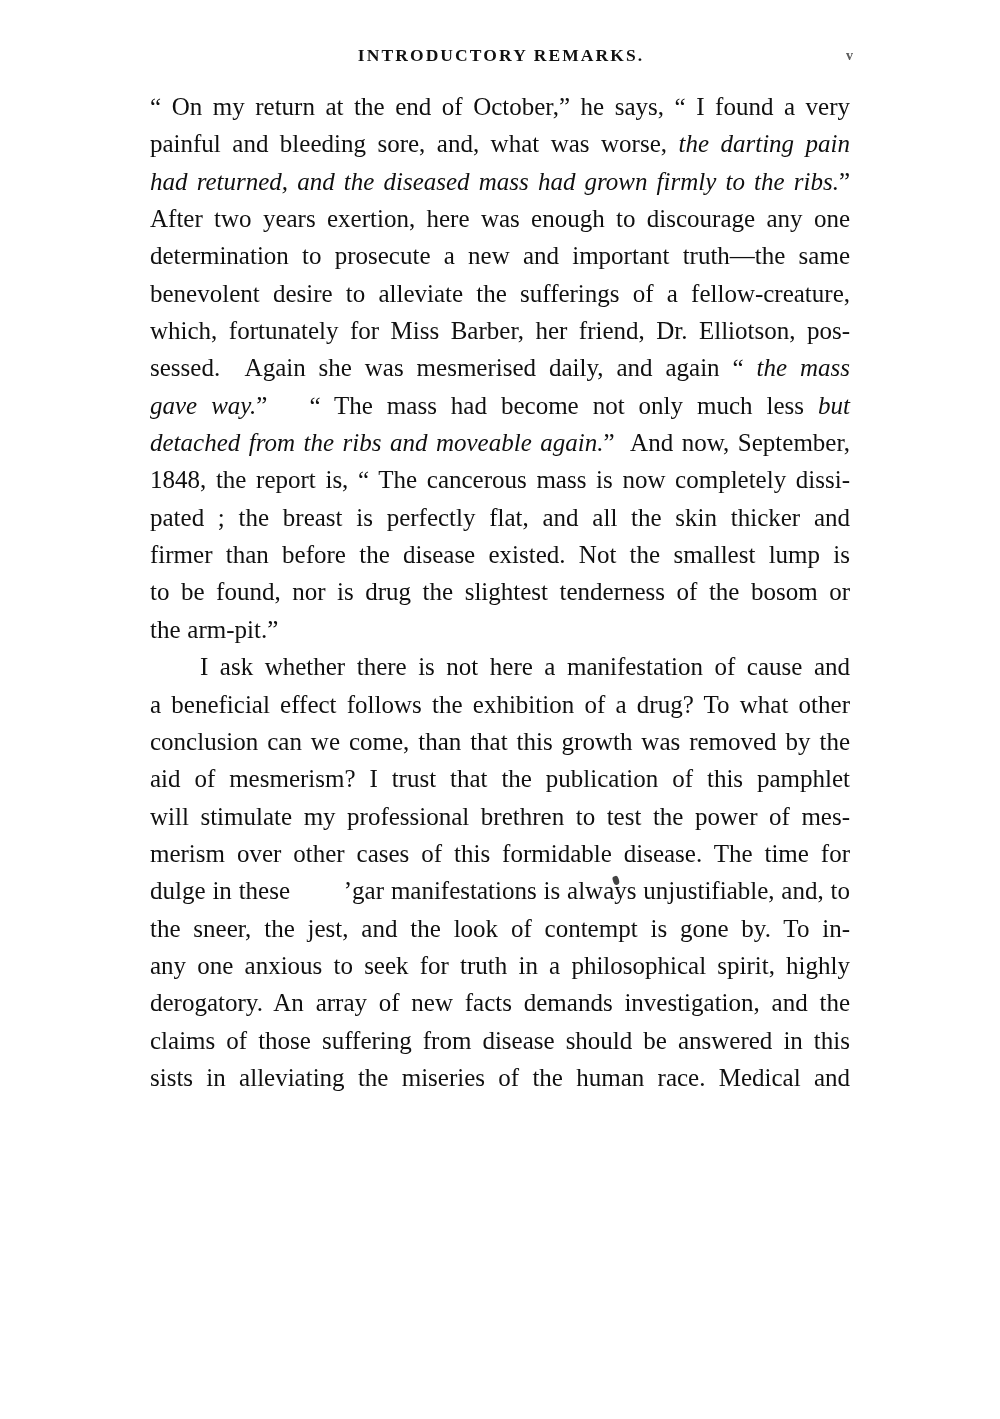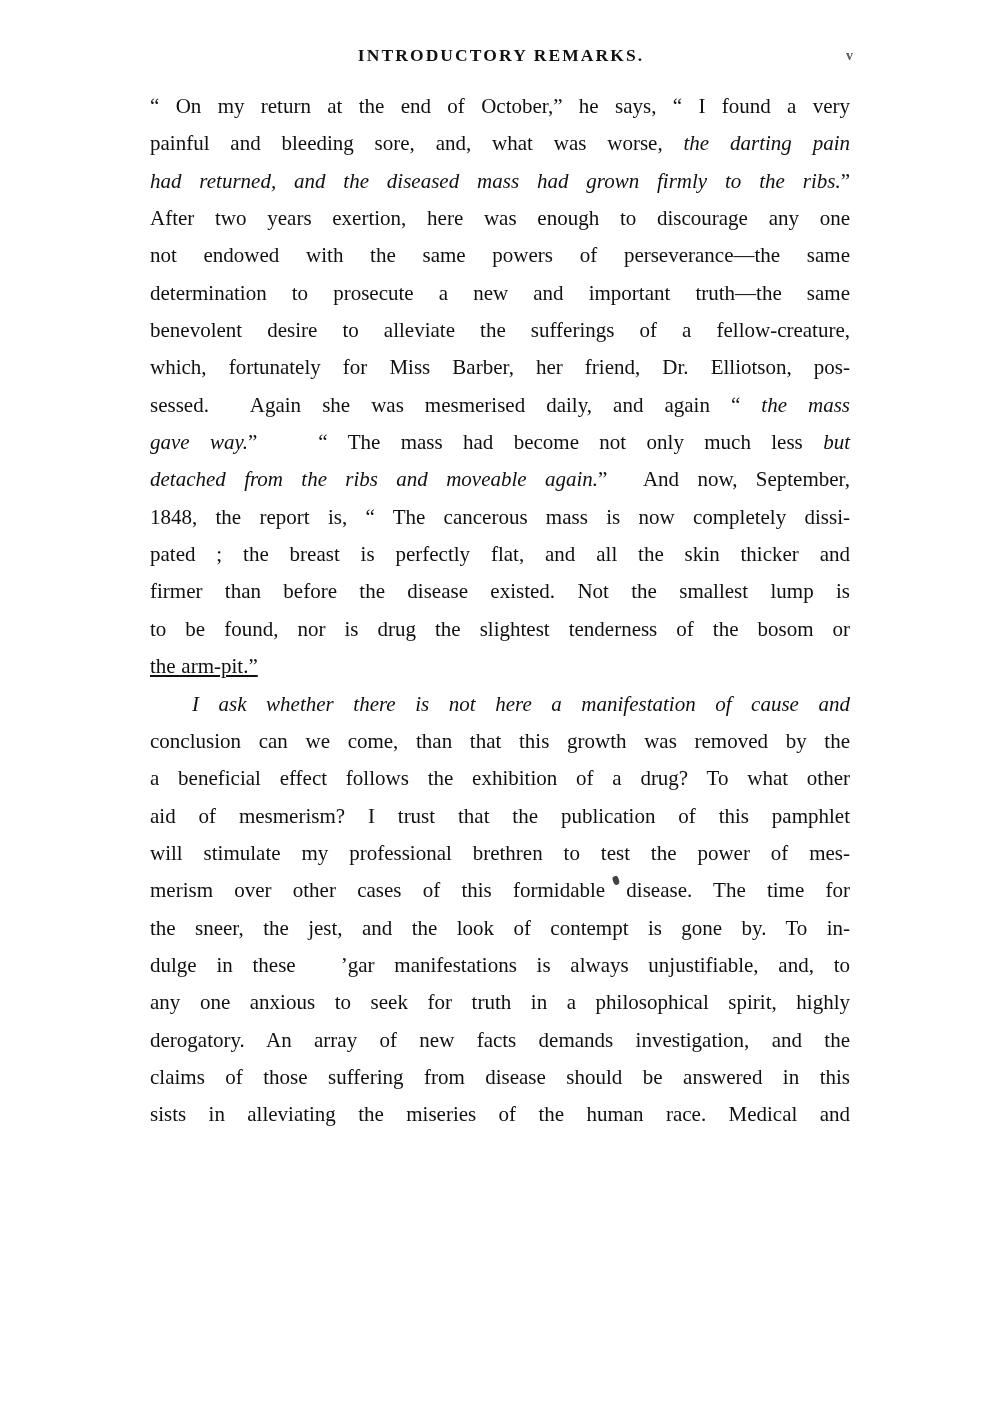--- a/index.html
+++ b/index.html
@@ -59,21 +59,21 @@
   
   .textblock {
     position: absolute;
     top: 88px;
     left: 150px;
     width: 700px;
   }
 
   .para {
     margin: 0;
-    font-size: 21px;
+    font-size: 25px;
     line-height: 37.35px;
     color: #101010;
     text-align: justify;
     text-justify: inter-word;
     word-spacing: 0.02em;
   }
 
   
   .line {
     display: block;
@@ -81,25 +81,23 @@
   }
   .line > .j {
     display: inline-block;
     width: 100%;
     text-align: justify;
     text-align-last: justify;
     white-space: normal;
   }
   .line.last > .j {
     text-align-last: left;
-    text-decoration: underline;
   }
   .line.indent-first > .j {
     text-indent: 2.0em;
-    font-style: italic;
   }
 
   i, .it {
     font-style: italic;
   }
 
   
   .damaged-gap {
     display: inline-block;
     width: 2.15em;
@@ -139,23 +137,20 @@
       </span></span>
 
       <span class="line"><span class="j">
         <i class="it">had returned, and the diseased mass had grown firmly to the ribs.</i>”
       </span></span>
 
       <span class="line"><span class="j">
         <span>After two years exertion, here was enough to discourage any one</span>
       </span></span>
 
-      <span class="line"><span class="j">
-        <span>not endowed with the same powers of perseverance—the same</span>
-      </span></span>
 
       <span class="line"><span class="j">
         <span>determination to prosecute a new and important truth—the same</span>
       </span></span>
 
       <span class="line"><span class="j">
         <span>benevolent desire to alleviate the sufferings of a fellow-creature,</span>
       </span></span>
 
       <span class="line"><span class="j">
@@ -198,45 +193,45 @@
     </p>
 
     <p class="para">
 
       <span class="line indent-first"><span class="j">
         <span>I ask whether there is not here a manifestation of cause and</span>
       </span></span>
 
 
       <span class="line"><span class="j">
+        <span>a beneficial effect follows the exhibition of a drug? To what other</span>
+      </span></span>
+
+      <span class="line"><span class="j">
         <span>conclusion can we come, than that this growth was removed by the</span>
       </span></span>
 
       <span class="line"><span class="j">
-        <span>a beneficial effect follows the exhibition of a drug? To what other</span>
-      </span></span>
-
-      <span class="line"><span class="j">
         <span>aid of mesmerism? I trust that the publication of this pamphlet</span>
       </span></span>
 
       <span class="line"><span class="j">
         <span>will stimulate my professional brethren to test the power of mes-</span>
       </span></span>
 
       <span class="line"><span class="j">
         <span>merism over other cases of this formidable disease. The time for</span>
       </span></span>
 
       <span class="line"><span class="j">
+        dulge in these<span class="damaged-gap"></span><span>’gar</span> manifestations is always unjustifiable, and, to
+      </span></span>
+
+      <span class="line"><span class="j">
         <span>the sneer, the jest, and the look of contempt is gone by. To in-</span>
-      </span></span>
-
-      <span class="line"><span class="j">
-        dulge in these<span class="damaged-gap"></span><span>’gar</span> manifestations is always unjustifiable, and, to
       </span></span>
 
       <span class="line"><span class="j">
         <span>any one anxious to seek for truth in a philosophical spirit, highly</span>
       </span></span>
 
       <span class="line"><span class="j">
         <span>derogatory. An array of new facts demands investigation, and the</span>
       </span></span>
 

